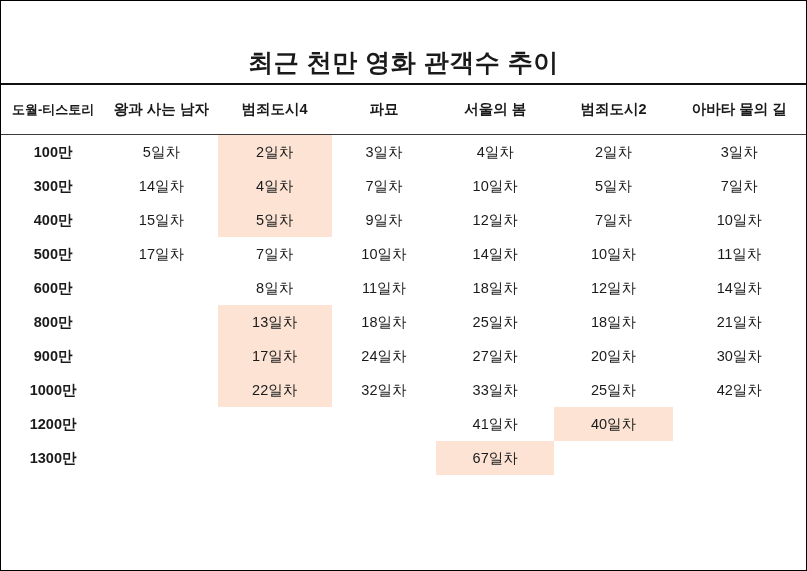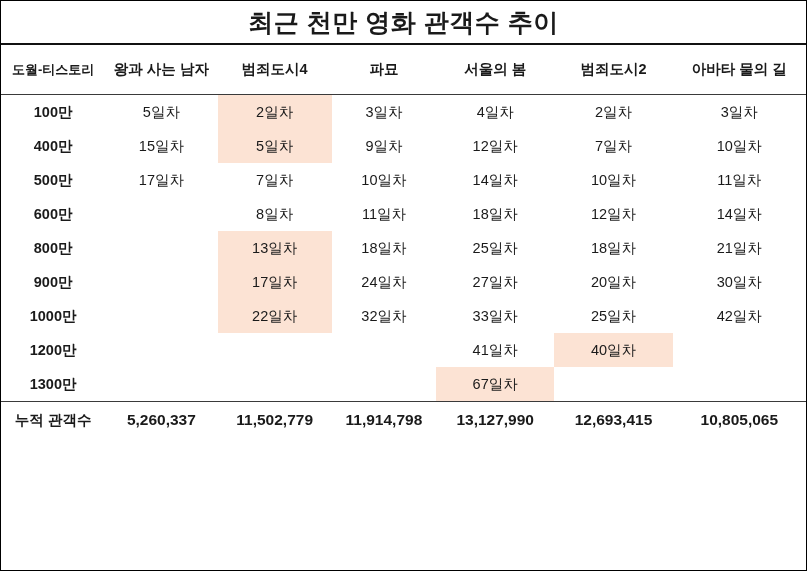--- a/index.html
+++ b/index.html
@@ -19,20 +19,21 @@
     position: relative;
     overflow: hidden;
   }
   .title-bar {
     height: 44px;
     display: flex;
     align-items: center;
     justify-content: center;
     border-bottom: 2px solid #111111;
     box-sizing: border-box;
+    margin-top: 40px;
   }
   .title-bar .title {
     font-size: 25px;
     font-weight: bold;
     color: #1a1a1a;
     letter-spacing: 0.5px;
   }
   table.data {
     width: 100%;
     border-collapse: collapse;
@@ -115,20 +116,29 @@
       <tr>
         <td class="row-label">100만</td>
         <td>5일차</td>
         <td class="hl">2일차</td>
         <td>3일차</td>
         <td>4일차</td>
         <td>2일차</td>
         <td>3일차</td>
       </tr>
       <tr>
+        <td class="row-label">300만</td>
+        <td>14일차</td>
+        <td class="hl">4일차</td>
+        <td>7일차</td>
+        <td>10일차</td>
+        <td>5일차</td>
+        <td>7일차</td>
+      </tr>
+      <tr>
         <td class="row-label">400만</td>
         <td>15일차</td>
         <td class="hl">5일차</td>
         <td>9일차</td>
         <td>12일차</td>
         <td>7일차</td>
         <td>10일차</td>
       </tr>
       <tr>
         <td class="row-label">500만</td>
@@ -186,25 +196,16 @@
       </tr>
       <tr>
         <td class="row-label">1300만</td>
         <td></td>
         <td></td>
         <td></td>
         <td class="hl">67일차</td>
         <td></td>
         <td></td>
       </tr>
-      <tr class="total-row">
-        <td class="row-label">누적 관객수</td>
-        <td>5,260,337</td>
-        <td>11,502,779</td>
-        <td>11,914,798</td>
-        <td>13,127,990</td>
-        <td>12,693,415</td>
-        <td>10,805,065</td>
-      </tr>
     </tbody>
   </table>
 
 </div>
 
 </body></html>

